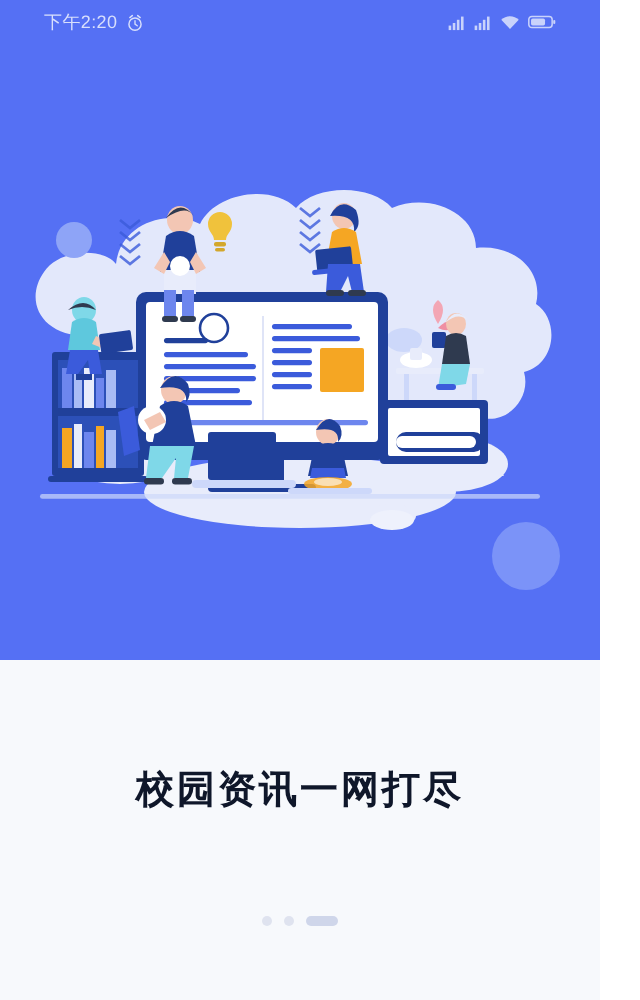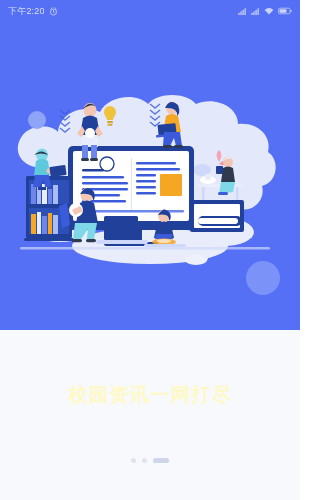--- a/index.html
+++ b/index.html
@@ -20,21 +20,21 @@
 
   
   #status-bar {
     position: absolute;
     top: 0; left: 0;
     width: 300px;
     height: 22px;
     display: flex;
     align-items: center;
     justify-content: space-between;
-    padding: 0 8px;
+    padding: 0 22px;
     box-sizing: border-box;
     z-index: 40;
   }
   .sb-left {
     display: flex;
     align-items: center;
     gap: 4px;
   }
   .sb-time {
     font-size: 9px;
@@ -87,21 +87,21 @@
     z-index: 8;
   }
   #headline {
     position: absolute;
     left: 0;
     top: 382px;
     width: 300px;
     text-align: center;
     font-size: 19px;
     font-weight: bold;
-    color: #fef9c3;
+    color: #0f172a;
     letter-spacing: 1.5px;
     z-index: 20;
   }
   #pager {
     position: absolute;
     left: 0;
     top: 458px;
     width: 300px;
     display: flex;
     align-items: center;

